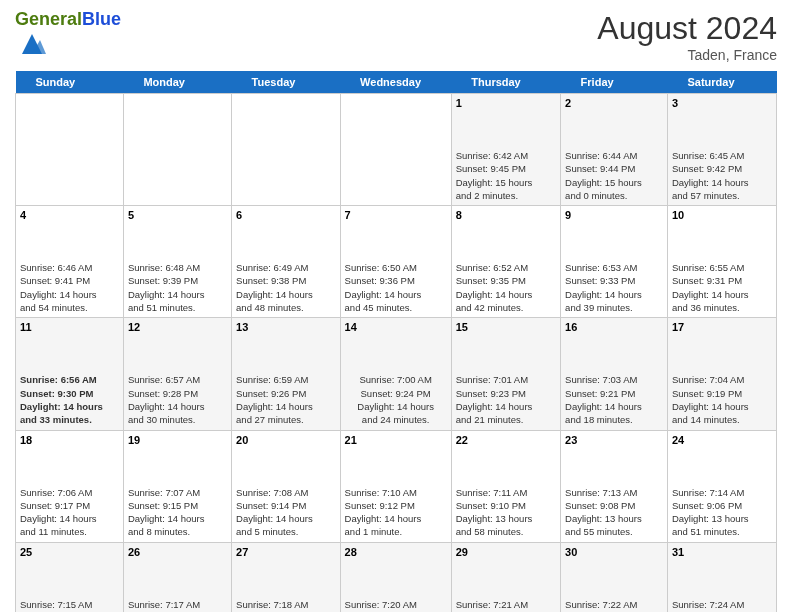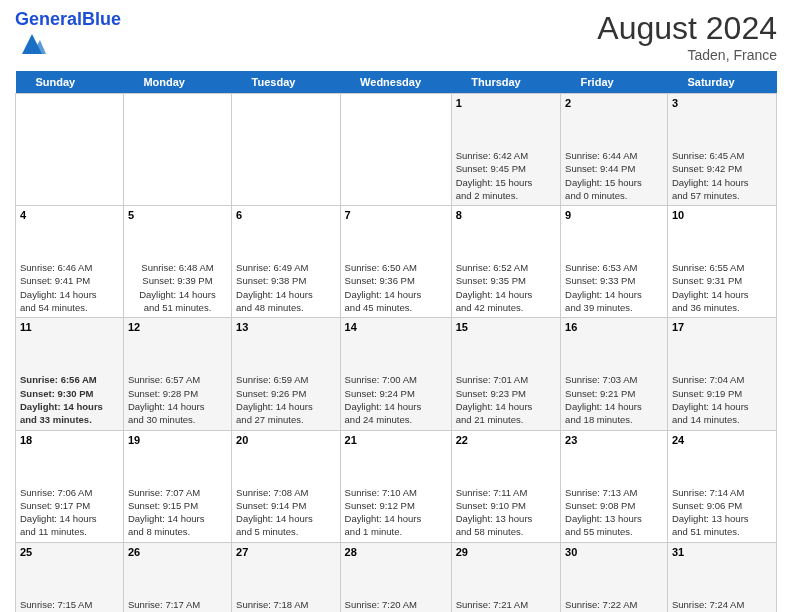--- a/index.html
+++ b/index.html
@@ -24,21 +24,21 @@
     .logo {
       display: flex;
       align-items: center;
     }
     .logo-text {
       font-size: 18px;
       font-weight: bold;
       line-height: 1.1;
     }
     .logo-text .general {
-      color: #1d4ed8;
+      color: #4d7c0f;
     }
     .logo-text .blue {
       color: #1d4ed8;
     }
     .logo-icon {
       width: 28px;
       height: 28px;
       margin-left: 3px;
     }
     .title-block {
@@ -166,21 +166,21 @@
         <tr>
           <td>
             <span class="day-num">4</span>
             <div class="day-info" style="white-space: pre-line;">Sunrise: 6:46 AM
 Sunset: 9:41 PM
 Daylight: 14 hours
 and 54 minutes.</div>
           </td>
           <td>
             <span class="day-num">5</span>
-            <div class="day-info" style="white-space: pre-line; text-align: center;">Sunrise: 6:48 AM
+            <div class="day-info" style="white-space: pre-line;">Sunrise: 6:48 AM
 Sunset: 9:39 PM
 Daylight: 14 hours
 and 51 minutes.</div>
           </td>
           <td>
             <span class="day-num">6</span>
             <div class="day-info" style="white-space: pre-line;">Sunrise: 6:49 AM
 Sunset: 9:38 PM
 Daylight: 14 hours
 and 48 minutes.</div>
@@ -231,21 +231,21 @@
           </td>
           <td>
             <span class="day-num">13</span>
             <div class="day-info" style="white-space: pre-line;">Sunrise: 6:59 AM
 Sunset: 9:26 PM
 Daylight: 14 hours
 and 27 minutes.</div>
           </td>
           <td>
             <span class="day-num">14</span>
-            <div class="day-info" style="white-space: pre-line;">Sunrise: 7:00 AM
+            <div class="day-info" style="white-space: pre-line; text-align: center;">Sunrise: 7:00 AM
 Sunset: 9:24 PM
 Daylight: 14 hours
 and 24 minutes.</div>
           </td>
           <td>
             <span class="day-num">15</span>
             <div class="day-info" style="white-space: pre-line;">Sunrise: 7:01 AM
 Sunset: 9:23 PM
 Daylight: 14 hours
 and 21 minutes.</div>

